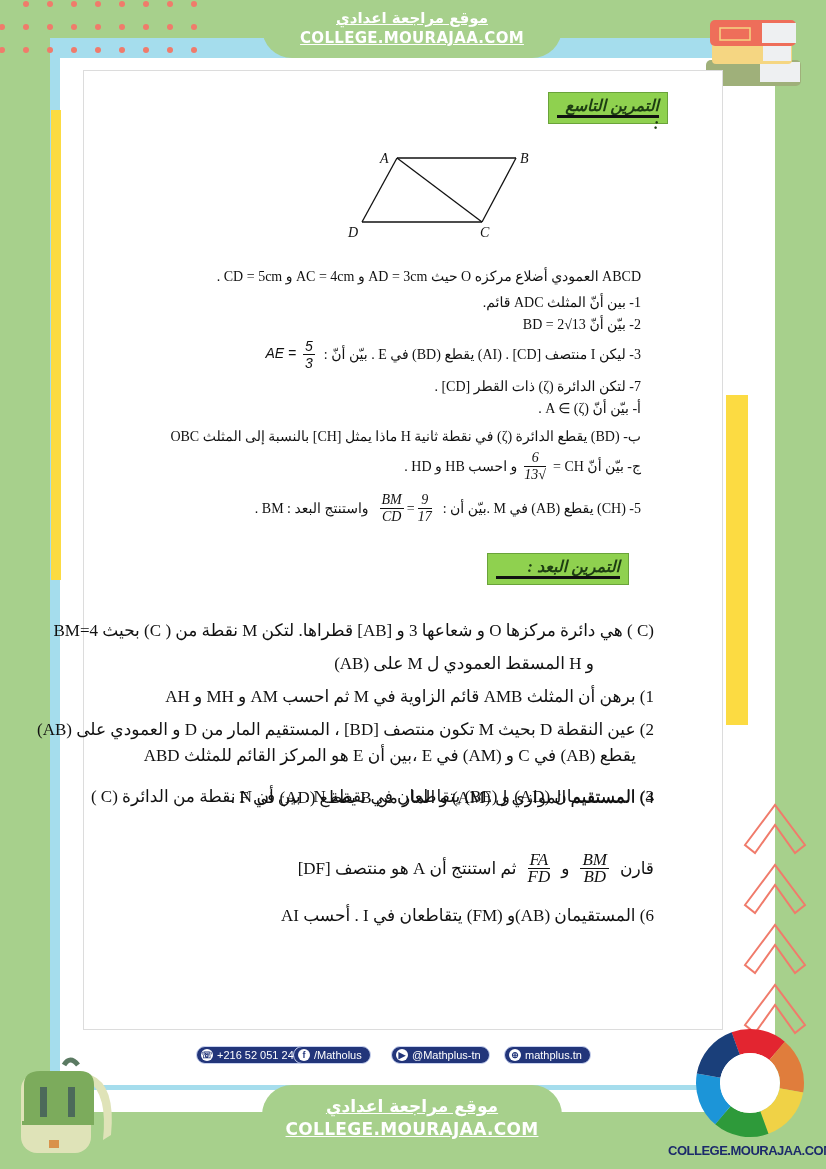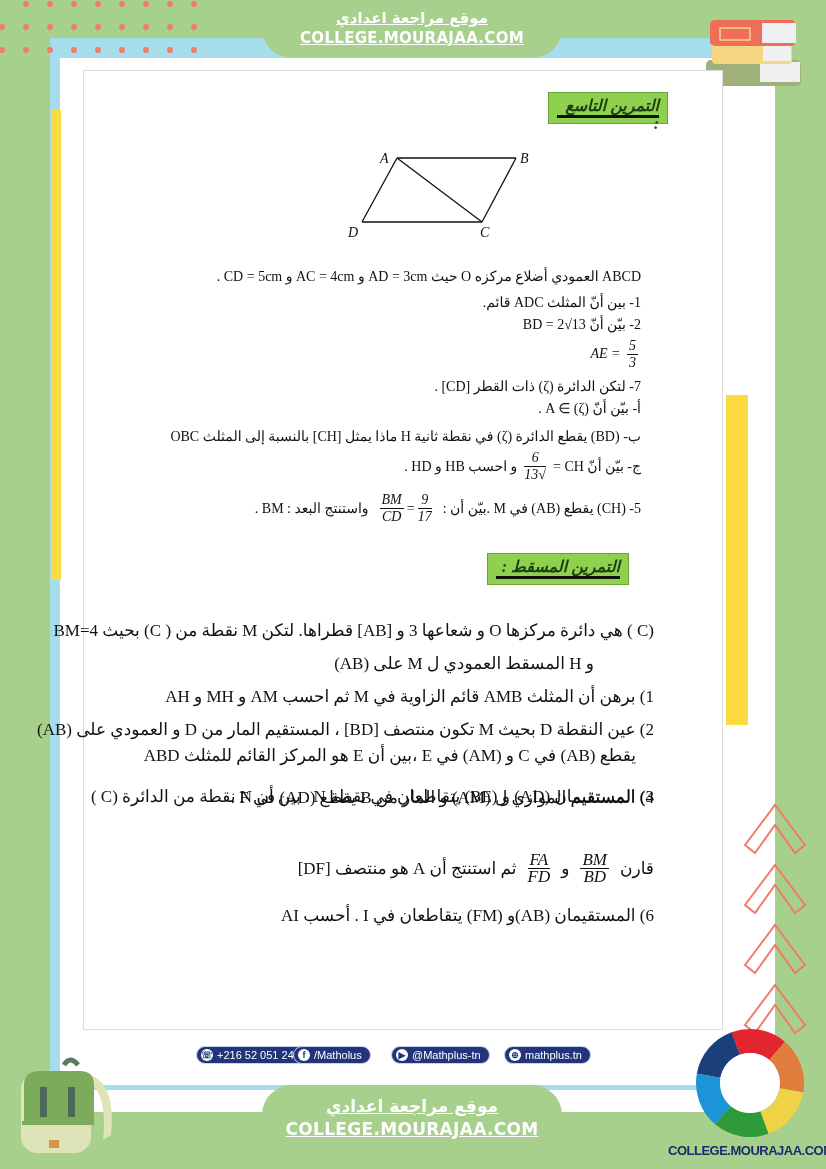--- a/index.html
+++ b/index.html
@@ -32,21 +32,21 @@
   
   .ex-title { position: absolute; background: #8fd14f; border: 1px solid #6aa33a; height: 32px; width: 120px;
               direction: rtl; text-align: right; padding: 3px 8px 0 8px; font-size: 16px; font-weight: bold;
               font-style: italic; color: #1d3d12; }
   .ex-title::after { content: ""; position: absolute; left: 8px; right: 8px; bottom: 5px; height: 3px; background: #111; }
 
   .rtl { direction: rtl; text-align: right; }
   .line { position: absolute; color: #111; white-space: nowrap; }
   .small { font-size: 14px; }
   .big { font-size: 17px; }
-  .math { font-style: italic; font-family: Liberation Serif, serif; margin-left: 16px; }
+  .math { font-style: italic; font-family: Liberation Sans, sans-serif; margin-left: 16px; }
   .frac { display: inline-block; vertical-align: middle; text-align: center; font-style: italic; margin: 0 3px; }
   .frac span { display: block; line-height: 16px; }
   .frac .num { border-bottom: 1px solid #111; padding: 0 2px; }
 
   
   .social { position: absolute; top: 1046px; height: 18px; border-radius: 9px; background: #22357a; color: #fff;
             font-family: "Liberation Sans", sans-serif; font-size: 11px; line-height: 18px; padding: 0 8px 0 4px;
             display: flex; align-items: center; gap: 4px; border: 1px solid #c9d3f0; }
   .social .ic { width: 12px; height: 12px; border-radius: 50%; background: #fff; color: #22357a; font-size: 9px;
                 line-height: 12px; text-align: center; font-weight: bold; }
@@ -161,20 +161,21 @@
     <text x="140" y="92">C</text>
     <text x="8" y="92">D</text>
   </g>
 </svg>
 
 <div class="line rtl small" style="right:185px;top:268px;width:450px">ABCD العمودي أضلاع مركزه O حيث AD = 3cm و AC = 4cm و CD = 5cm .</div>
 <div class="line rtl small" style="right:185px;top:294px">1- بين أنّ المثلث ADC قائم.</div>
 <div class="line rtl small" style="right:185px;top:316px">2- بيّن أنّ BD = 2√13</div>
 
 <div class="line small" style="right:185px;top:338px;display:flex;align-items:center;gap:6px;direction:rtl">
+  <span>3- ليكن I منتصف [CD] . (AI) يقطع (BD) في E . بيّن أنّ :</span>
   <span style="direction:ltr" class="math">
     <span>AE =</span>
     <span class="frac"><span class="num">5</span><span>3</span></span>
   </span>
 </div>
 
 <div class="line rtl small" style="right:185px;top:378px">7- لتكن الدائرة (ζ) ذات القطر [CD] .</div>
 <div class="line rtl small" style="right:185px;top:400px">أ- بيّن أنّ A ∈ (ζ) .</div>
 <div class="line rtl small" style="right:185px;top:428px">ب- (BD) يقطع الدائرة (ζ) في نقطة ثانية H ماذا يمثل [CH] بالنسبة إلى المثلث OBC</div>
 
@@ -196,21 +197,21 @@
       </span>
     <span>=</span>
     <span class="frac">
         <span class="num">9</span>
         <span>17</span>
       </span>
   </span>
   <span>واستنتج البعد : BM .</span>
 </div>
 
-<div class="ex-title" style="left:487px;top:553px;width:142px">التمرين المسقط :</div>
+<div class="ex-title" style="left:487px;top:553px;width:142px">التمرين البعد :</div>
 
 <div class="line rtl big" style="right:172px;top:620px">(C ) هي دائرة مركزها O و شعاعها 3 و [AB] قطراها. لتكن M نقطة من ( C) بحيث BM=4</div>
 <div class="line rtl big" style="right:232px;top:653px">و H المسقط العمودي ل M على (AB)</div>
 <div class="line rtl big" style="right:172px;top:686px">1) برهن أن المثلث AMB قائم الزاوية في M ثم احسب AM و MH و AH</div>
 <div class="line rtl big" style="right:172px;top:719px">2) عين النقطة D بحيث M تكون منتصف [BD] ، المستقيم المار من D و العمودي على (AB)</div>
 <div class="line rtl big" style="right:190px;top:745px">يقطع (AB) في C و (AM) في E ،بين أن E هو المركز القائم للمثلث ABD</div>
 <div class="line rtl big" style="right:172px;top:786px">3) المستقيمان (AD) و (BE) يتقاطعان في نقطة N . بين أن N نقطة من الدائرة (C )</div>
 <div class="line rtl big" style="right:172px;top:787px">4) المستقيم الموازي ل (AM) و المار من B يقطع (AD) في F .</div>
 
 <div class="line big" style="right:172px;top:852px;display:flex;align-items:center;gap:8px;direction:rtl">

